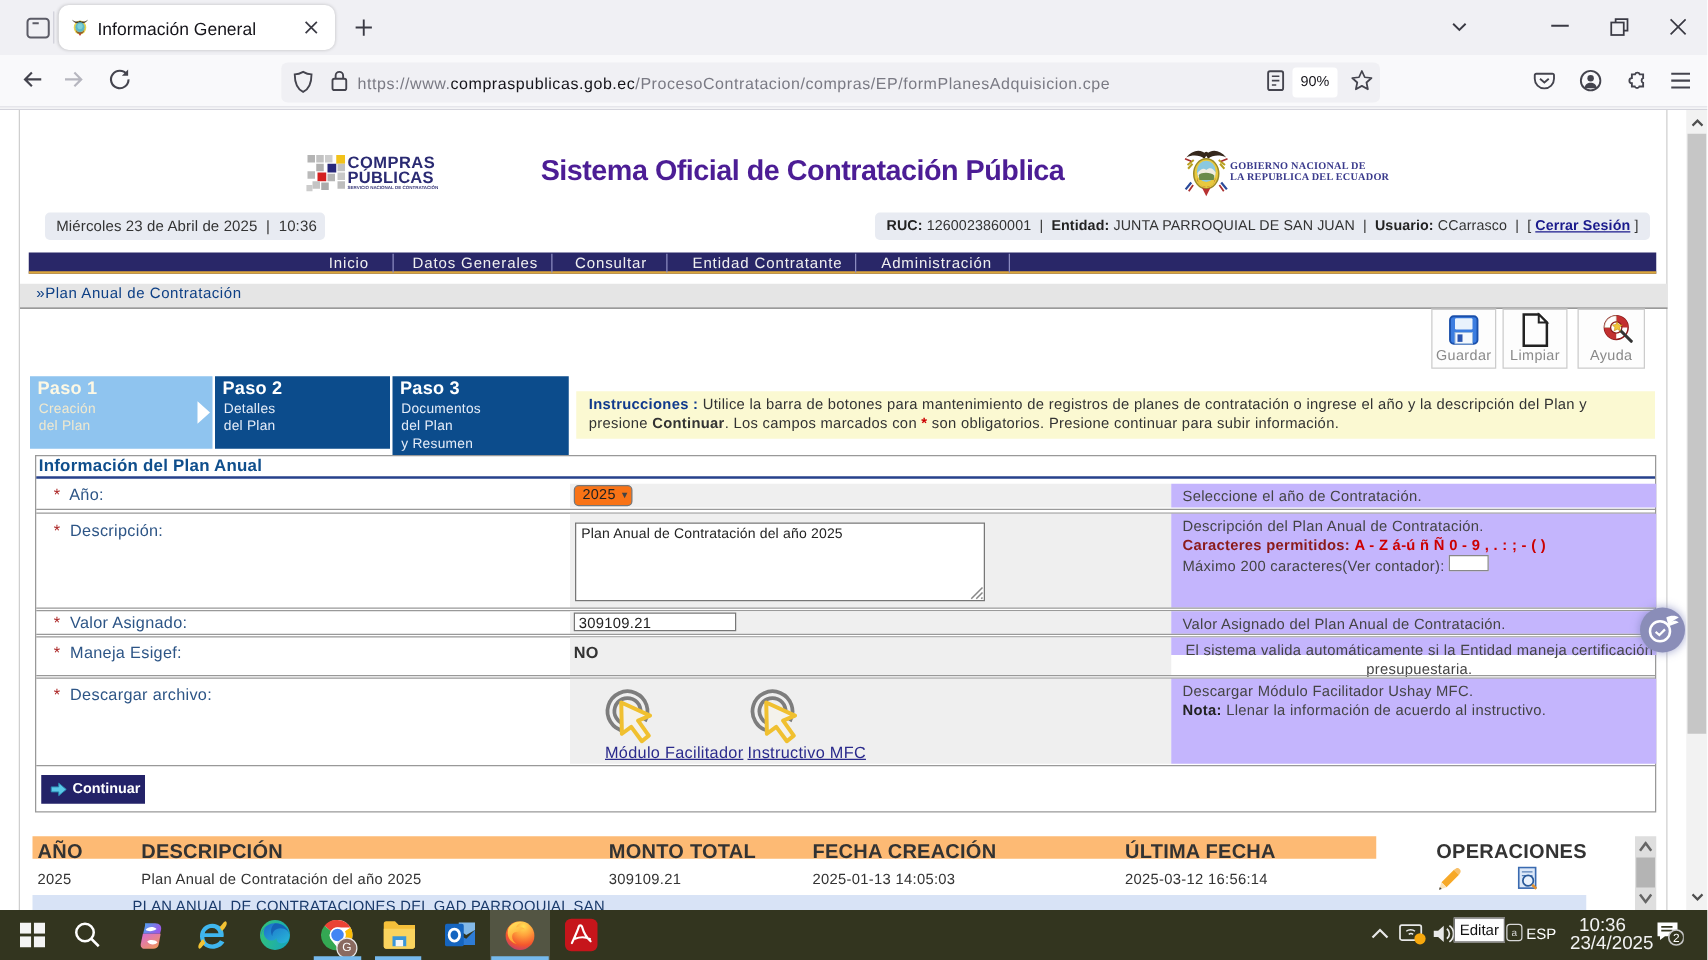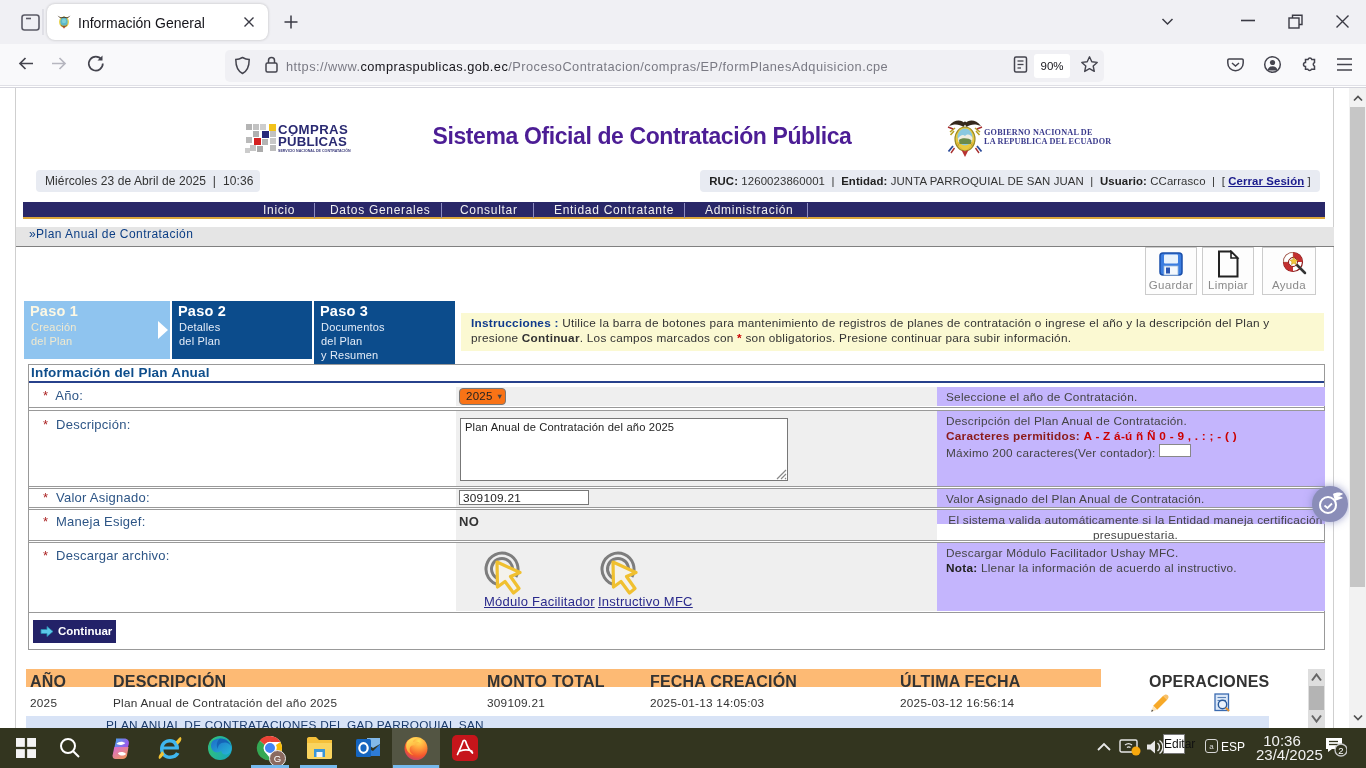--- a/index.html
+++ b/index.html
@@ -502,21 +502,21 @@
   <svg style="position:absolute; left:1119px; top:9px;" width="22" height="20" viewBox="0 0 22 20">
       <rect x="1" y="3" width="17" height="12" rx="1.5" fill="none" stroke="#e8e8e8" stroke-width="1.4"></rect>
       <path d="M6 8 A5 4 0 0 1 13 8 M8 10.5 A2.5 2 0 0 1 11.5 10.5" fill="none" stroke="#e8e8e8" stroke-width="1.2"></path>
       <circle cx="17" cy="14" r="4.5" fill="#f7a80d"></circle>
     </svg>
   <svg style="position:absolute; left:1145px; top:10px;" width="20" height="18" viewBox="0 0 20 18">
       <path d="M2 6.5 H5.5 L10 2.5 V15.5 L5.5 11.5 H2 Z" fill="#e8e8e8"></path>
       <path d="M12.5 5 A5 5 0 0 1 12.5 13 M14.5 2.5 A8 8 0 0 1 14.5 15.5" fill="none" stroke="#e8e8e8" stroke-width="1.4"></path>
     </svg>
   
-  <div style="position:absolute; left:1163px; top:6px; width:22px; height:20px; background:#fefefe; border:1px solid #777; color:#111; font-size:12px; text-align:center; line-height:19px; z-index:5;">Editar</div>
+  <div style="position:absolute; left:1163px; top:6px; width:41px; height:20px; background:#fefefe; border:1px solid #777; color:#111; font-size:12px; text-align:center; line-height:19px; z-index:5;">Editar</div>
   <div style="position:absolute; left:1205px; top:11px; width:13px; height:14px; border:1.4px solid #d8d8d8; border-radius:3px; color:#d8d8d8; font-size:8px; text-align:center; line-height:13px;">a</div>
   <div style="position:absolute; left:1221px; top:12px; color:#fff; font-size:12px;">ESP</div>
   <div style="position:absolute; left:1256px; top:6px; width:52px; color:#f2f2f2; font-size:15px; text-align:center; line-height:14px;">10:36<br>23/4/2025</div>
   <svg style="position:absolute; left:1325px; top:9px;" width="22" height="20" viewBox="0 0 22 20">
       <path d="M1 1 H17 V12 H7 L3 15 V12 H1 Z" fill="#fff"></path>
       <line x1="4" y1="4.5" x2="13" y2="4.5" stroke="#33351f" stroke-width="1.3"></line>
       <line x1="4" y1="7.5" x2="13" y2="7.5" stroke="#33351f" stroke-width="1.3"></line>
       <circle cx="16" cy="13" r="6" fill="#33351f" stroke="#c8c8c8" stroke-width="1.3"></circle>
       <text x="16" y="16.6" font-size="9.5" fill="#fff" text-anchor="middle" font-family="Liberation Sans,sans-serif">2</text>
     </svg>

